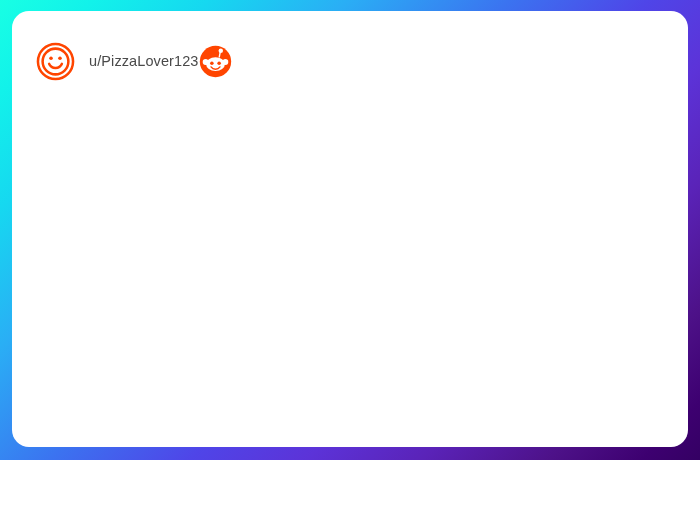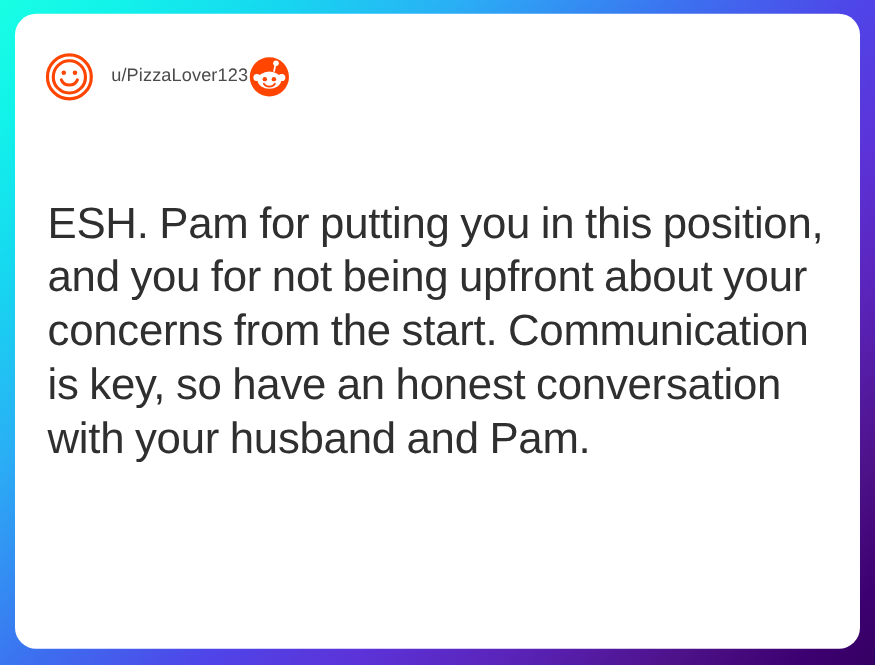--- a/index.html
+++ b/index.html
@@ -10,21 +10,21 @@
   body {
     width: 700px;
     height: 532px;
     overflow: hidden;
     font-family: "Liberation Sans", sans-serif;
   }
 
   .stage {
     position: relative;
     width: 700px;
-    height: 532px;
+    height: 460px;
     box-sizing: border-box;
     background: linear-gradient(135deg,
         #18ffe4 0%,
         #12f2ea 8%,
         #16d8f0 18%,
         #2aaef5 30%,
         #3b73f0 44%,
         #4f45e8 56%,
         #5c33d8 66%,
         #5a23b8 76%,
@@ -132,17 +132,16 @@
 
           <circle cx="15.6" cy="22.2" r="2.15" fill="#ff4500"></circle>
           <circle cx="24.4" cy="22.2" r="2.15" fill="#ff4500"></circle>
 
           <path d="M14.6 26.6 A6.6 6.6 0 0 0 25.4 26.6" fill="none" stroke="#ff4500" stroke-width="1.7" stroke-linecap="round"></path>
         </svg>
       </span>
 
     </div>
 
-    <div class="comment-body">ESH. Pam for putting you in this position, and you for not being upfront about your concerns from the start. Communication is key, so have an honest conversation with your husband and Pam.</div>
 
   </div>
 
 </div>
 
 </body></html>

